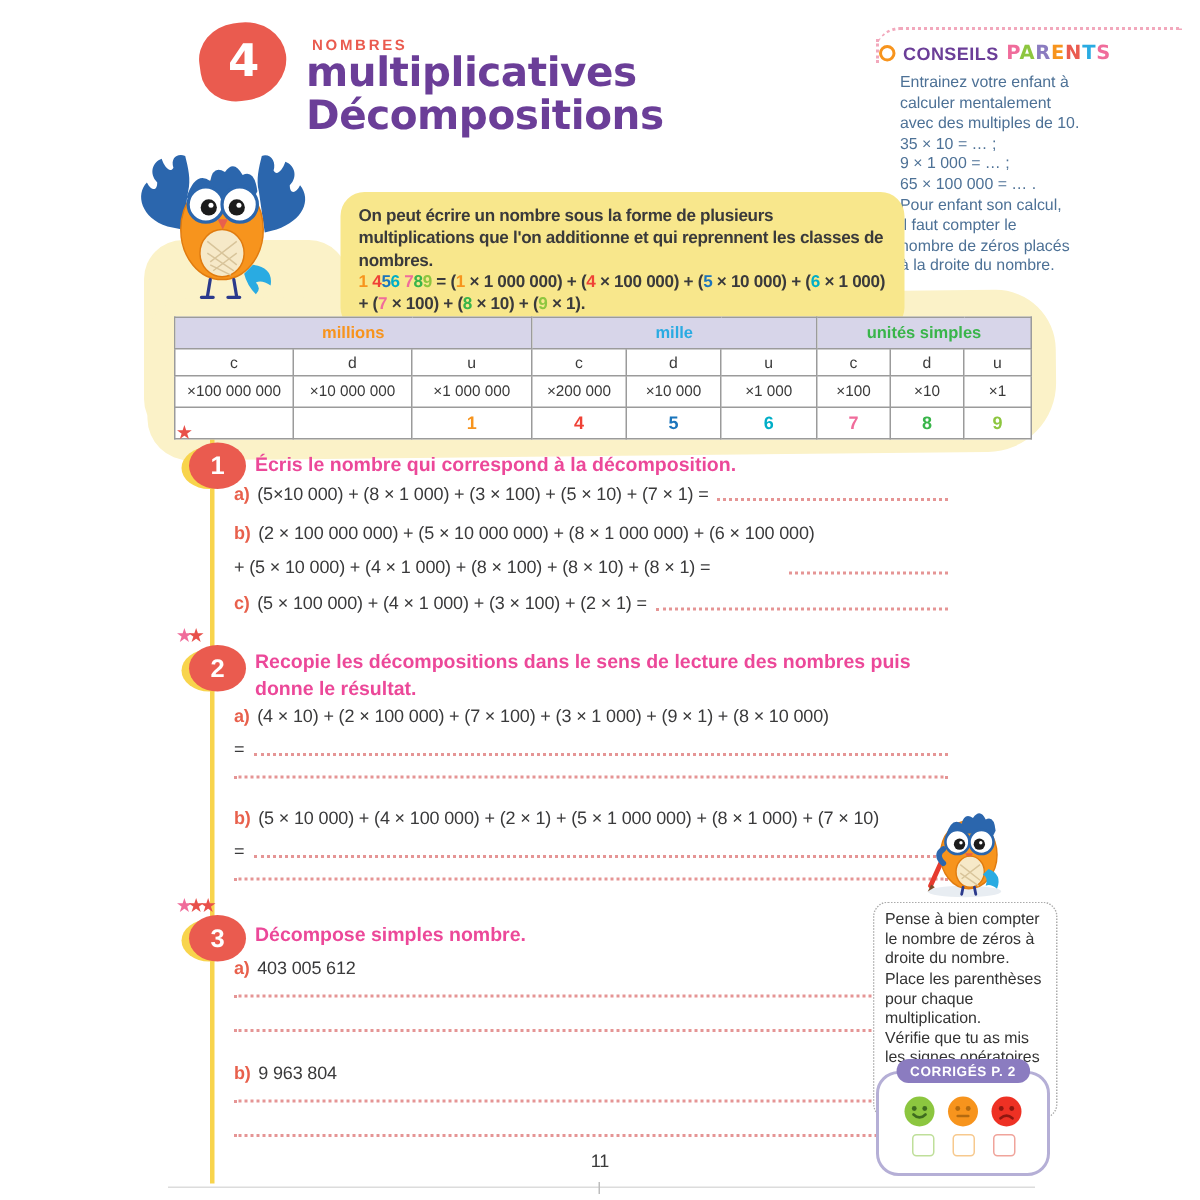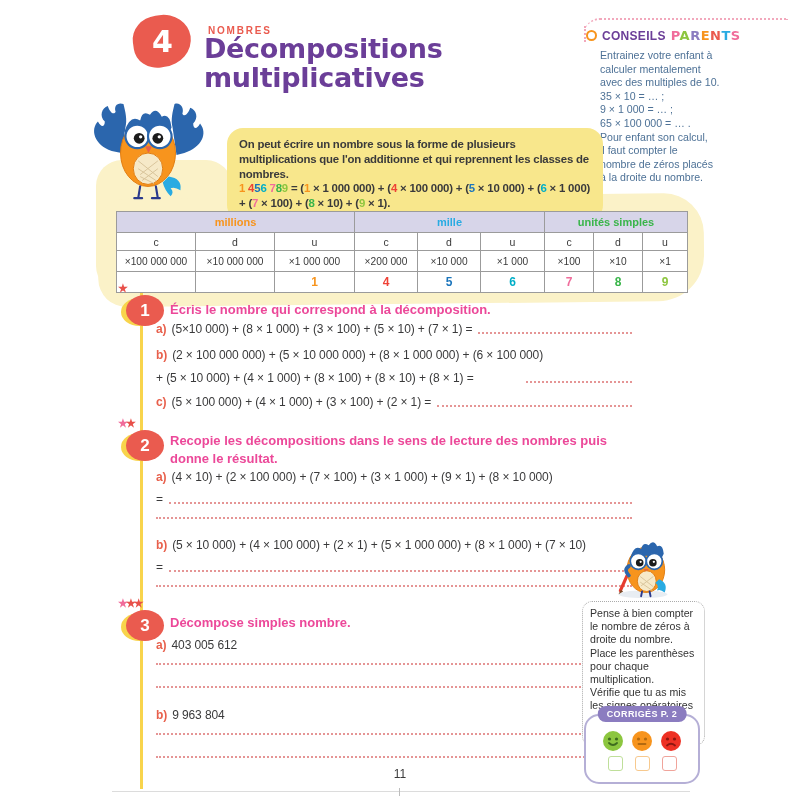--- a/index.html
+++ b/index.html
@@ -79,22 +79,22 @@
 
   <div class="pale-blob"></div>
   <div class="pale-main"></div>
   <div class="vline"></div>
 
   <div class="unit-badge">
     <span>4</span>
   </div>
   <div class="category">NOMBRES</div>
   <div class="title">
+    <div>multiplicatives</div>
     <div>Décompositions</div>
-    <div>multiplicatives</div>
   </div>
 
   <div class="conseils">
     <div class="conseils-head">
       <span class="conseils-ring"></span>
       <span class="conseils-label">CONSEILS</span>
       <span class="parents"><span style="color: rgb(240, 108, 155); font-weight: bold;">P</span><span style="color: rgb(141, 198, 63); font-weight: bold;">A</span><span style="color: rgb(139, 124, 192); font-weight: bold;">R</span><span style="color: rgb(247, 148, 29); font-weight: bold;">E</span><span style="color: rgb(234, 91, 79); font-weight: bold;">N</span><span style="color: rgb(41, 171, 226); font-weight: bold;">T</span><span style="color: rgb(240, 108, 155); font-weight: bold;">S</span></span>
     </div>
     <div class="conseils-body">
         <div>Entrainez votre enfant à</div>

